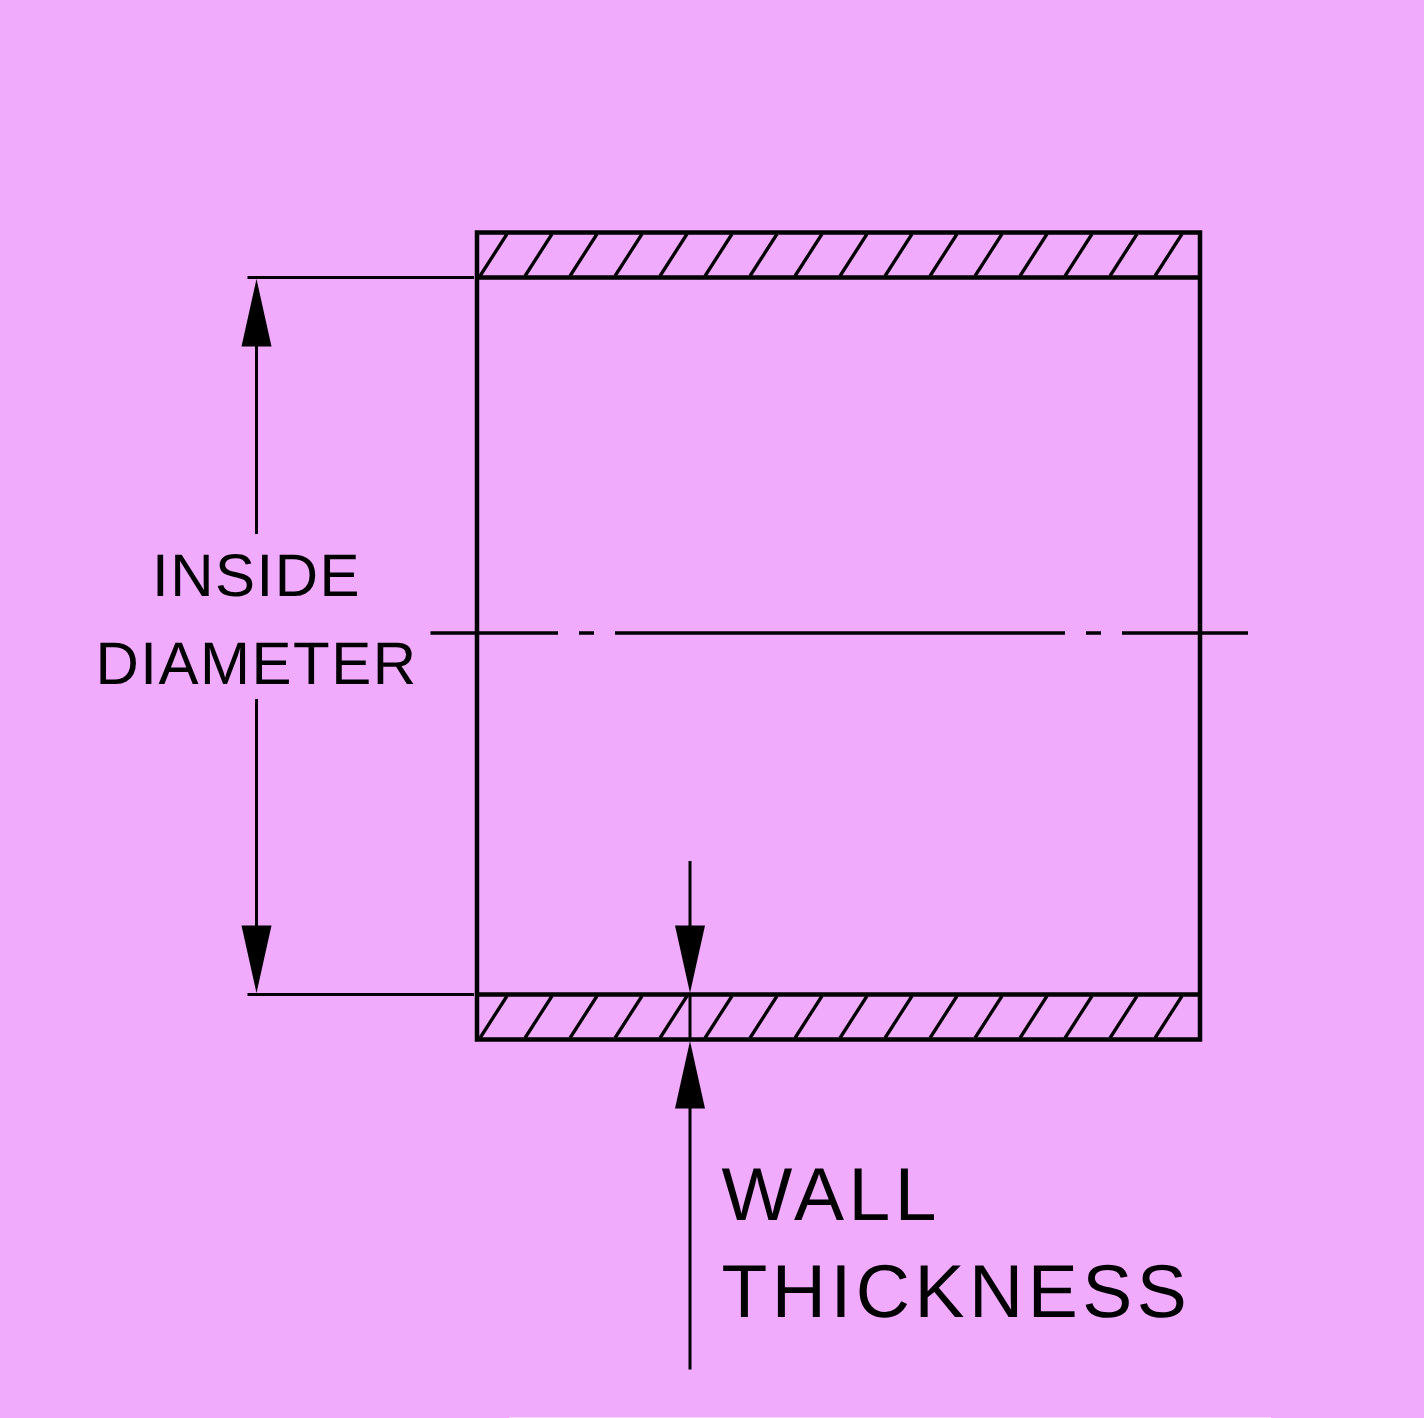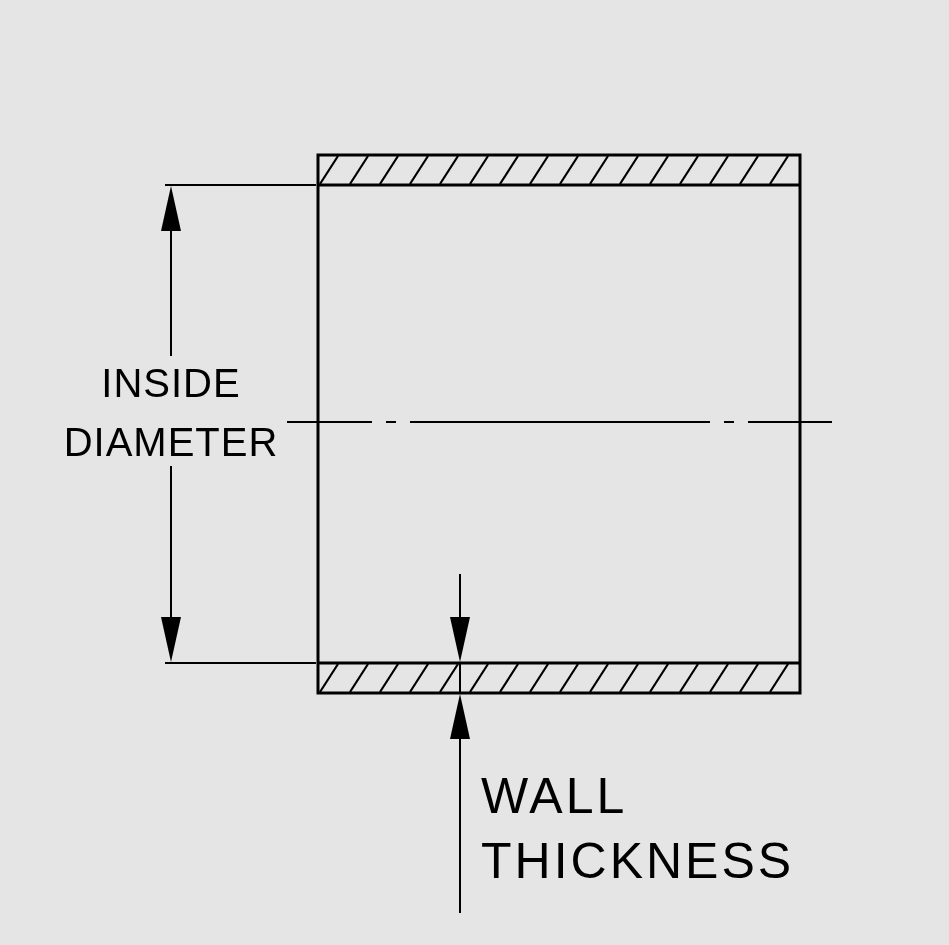--- a/index.html
+++ b/index.html
@@ -7,21 +7,21 @@
     padding: 0;
     background: #ffffff;
     width: 949px;
     height: 945px;
     overflow: hidden;
   }
   .canvas {
     position: relative;
     width: 949px;
     height: 945px;
-    background: #e5e5e5;
+    background: #f0abfc;
   }
   svg {
     display: block;
   }
   text {
     font-family: "Liberation Sans", sans-serif;
     fill: #000000;
   }
   .dim-label {
     font-size: 40px;

